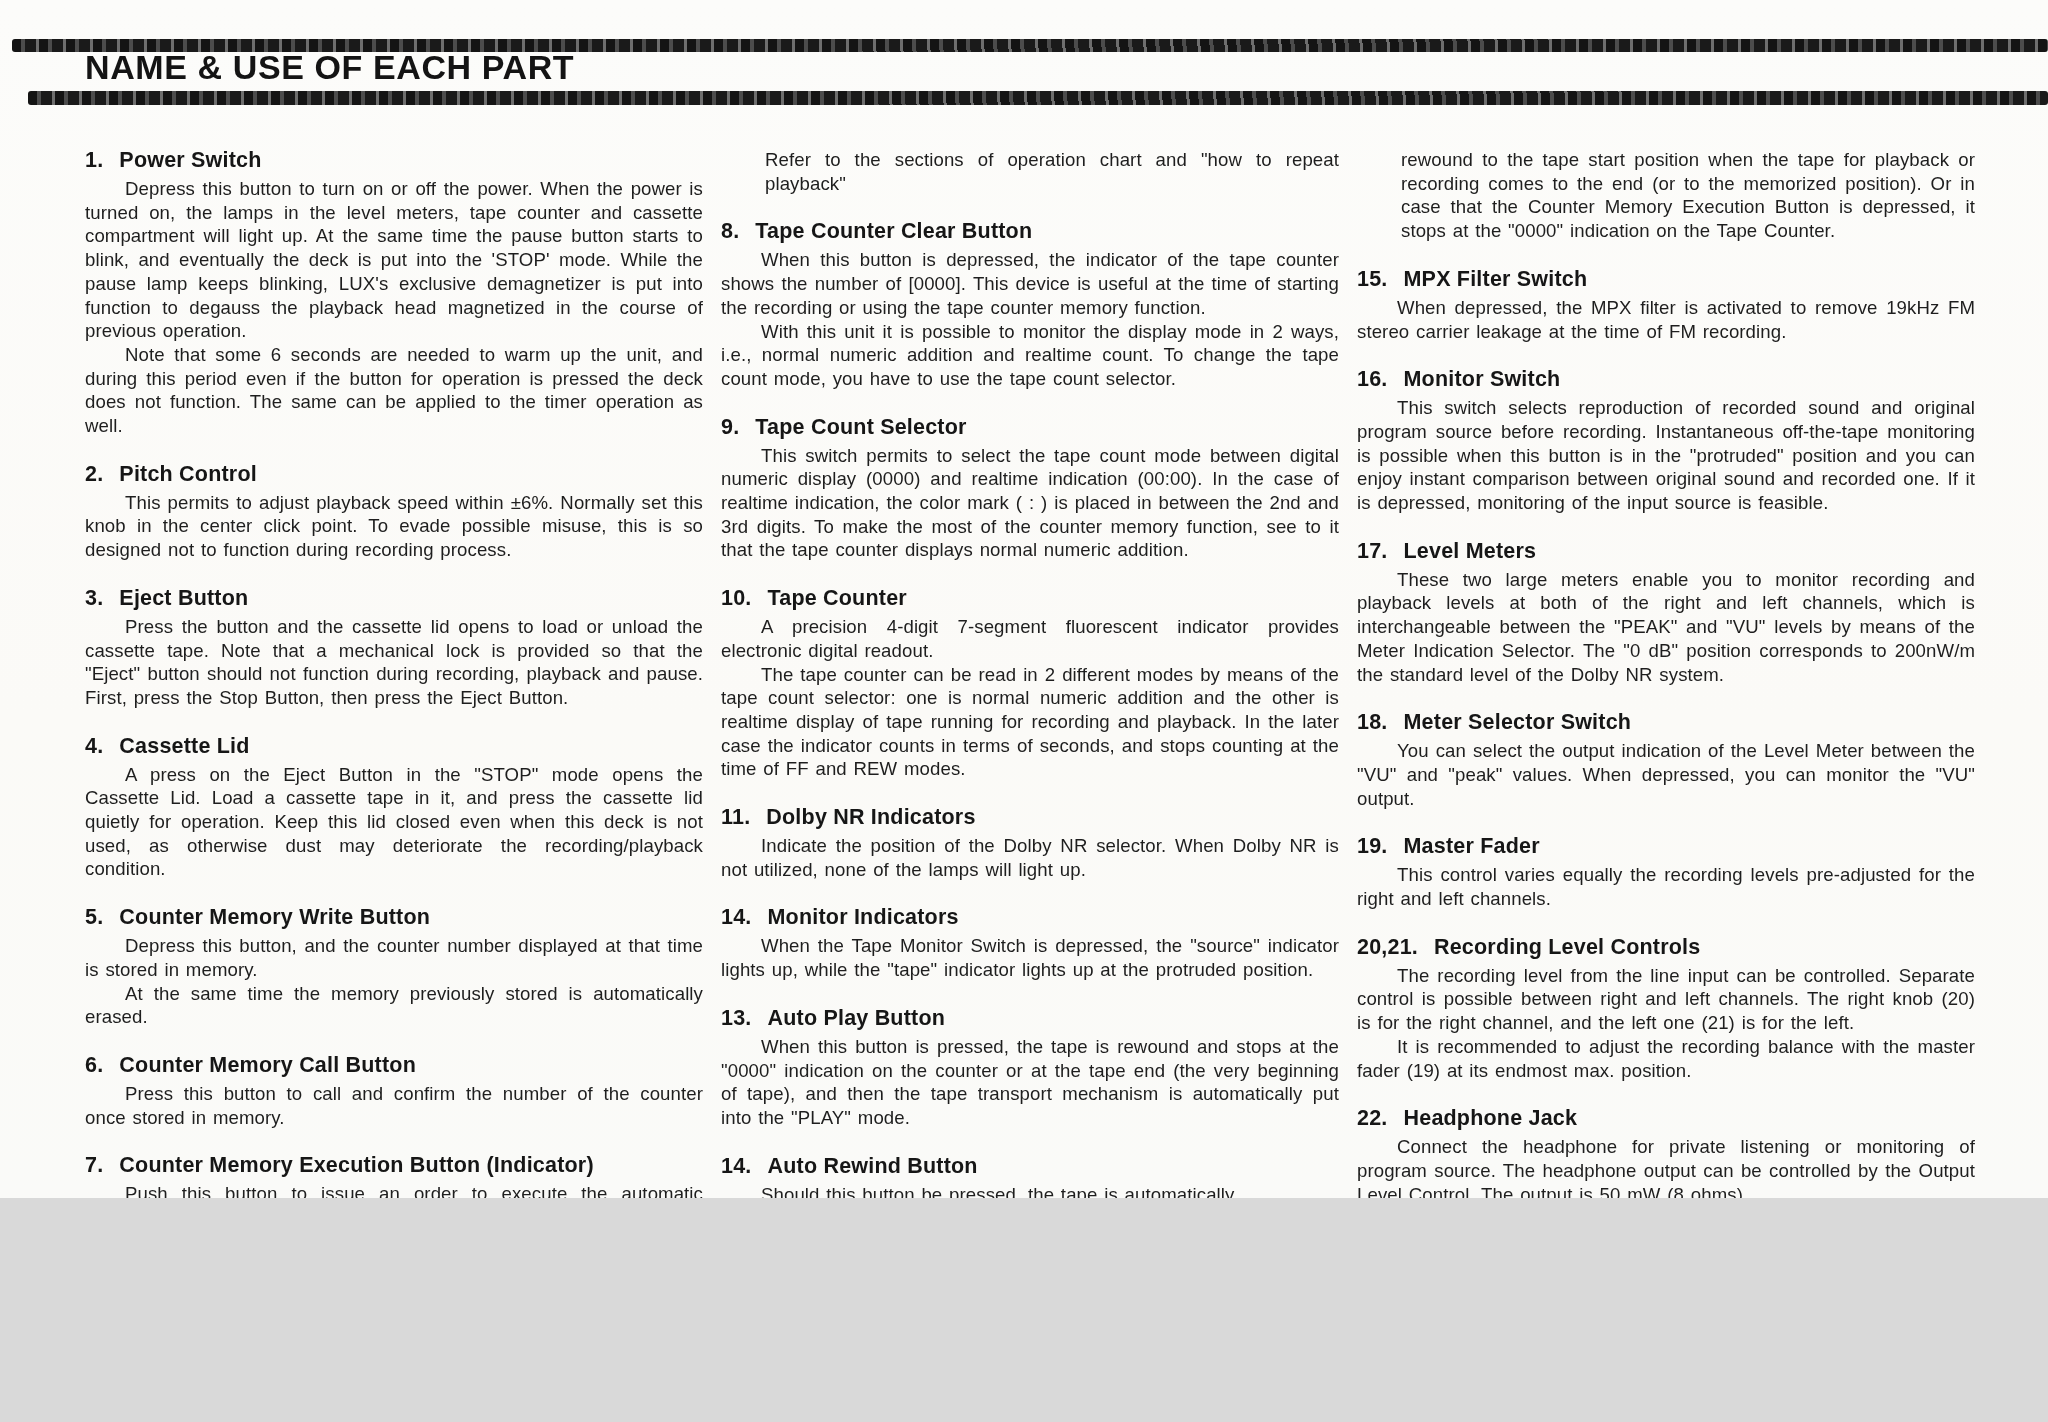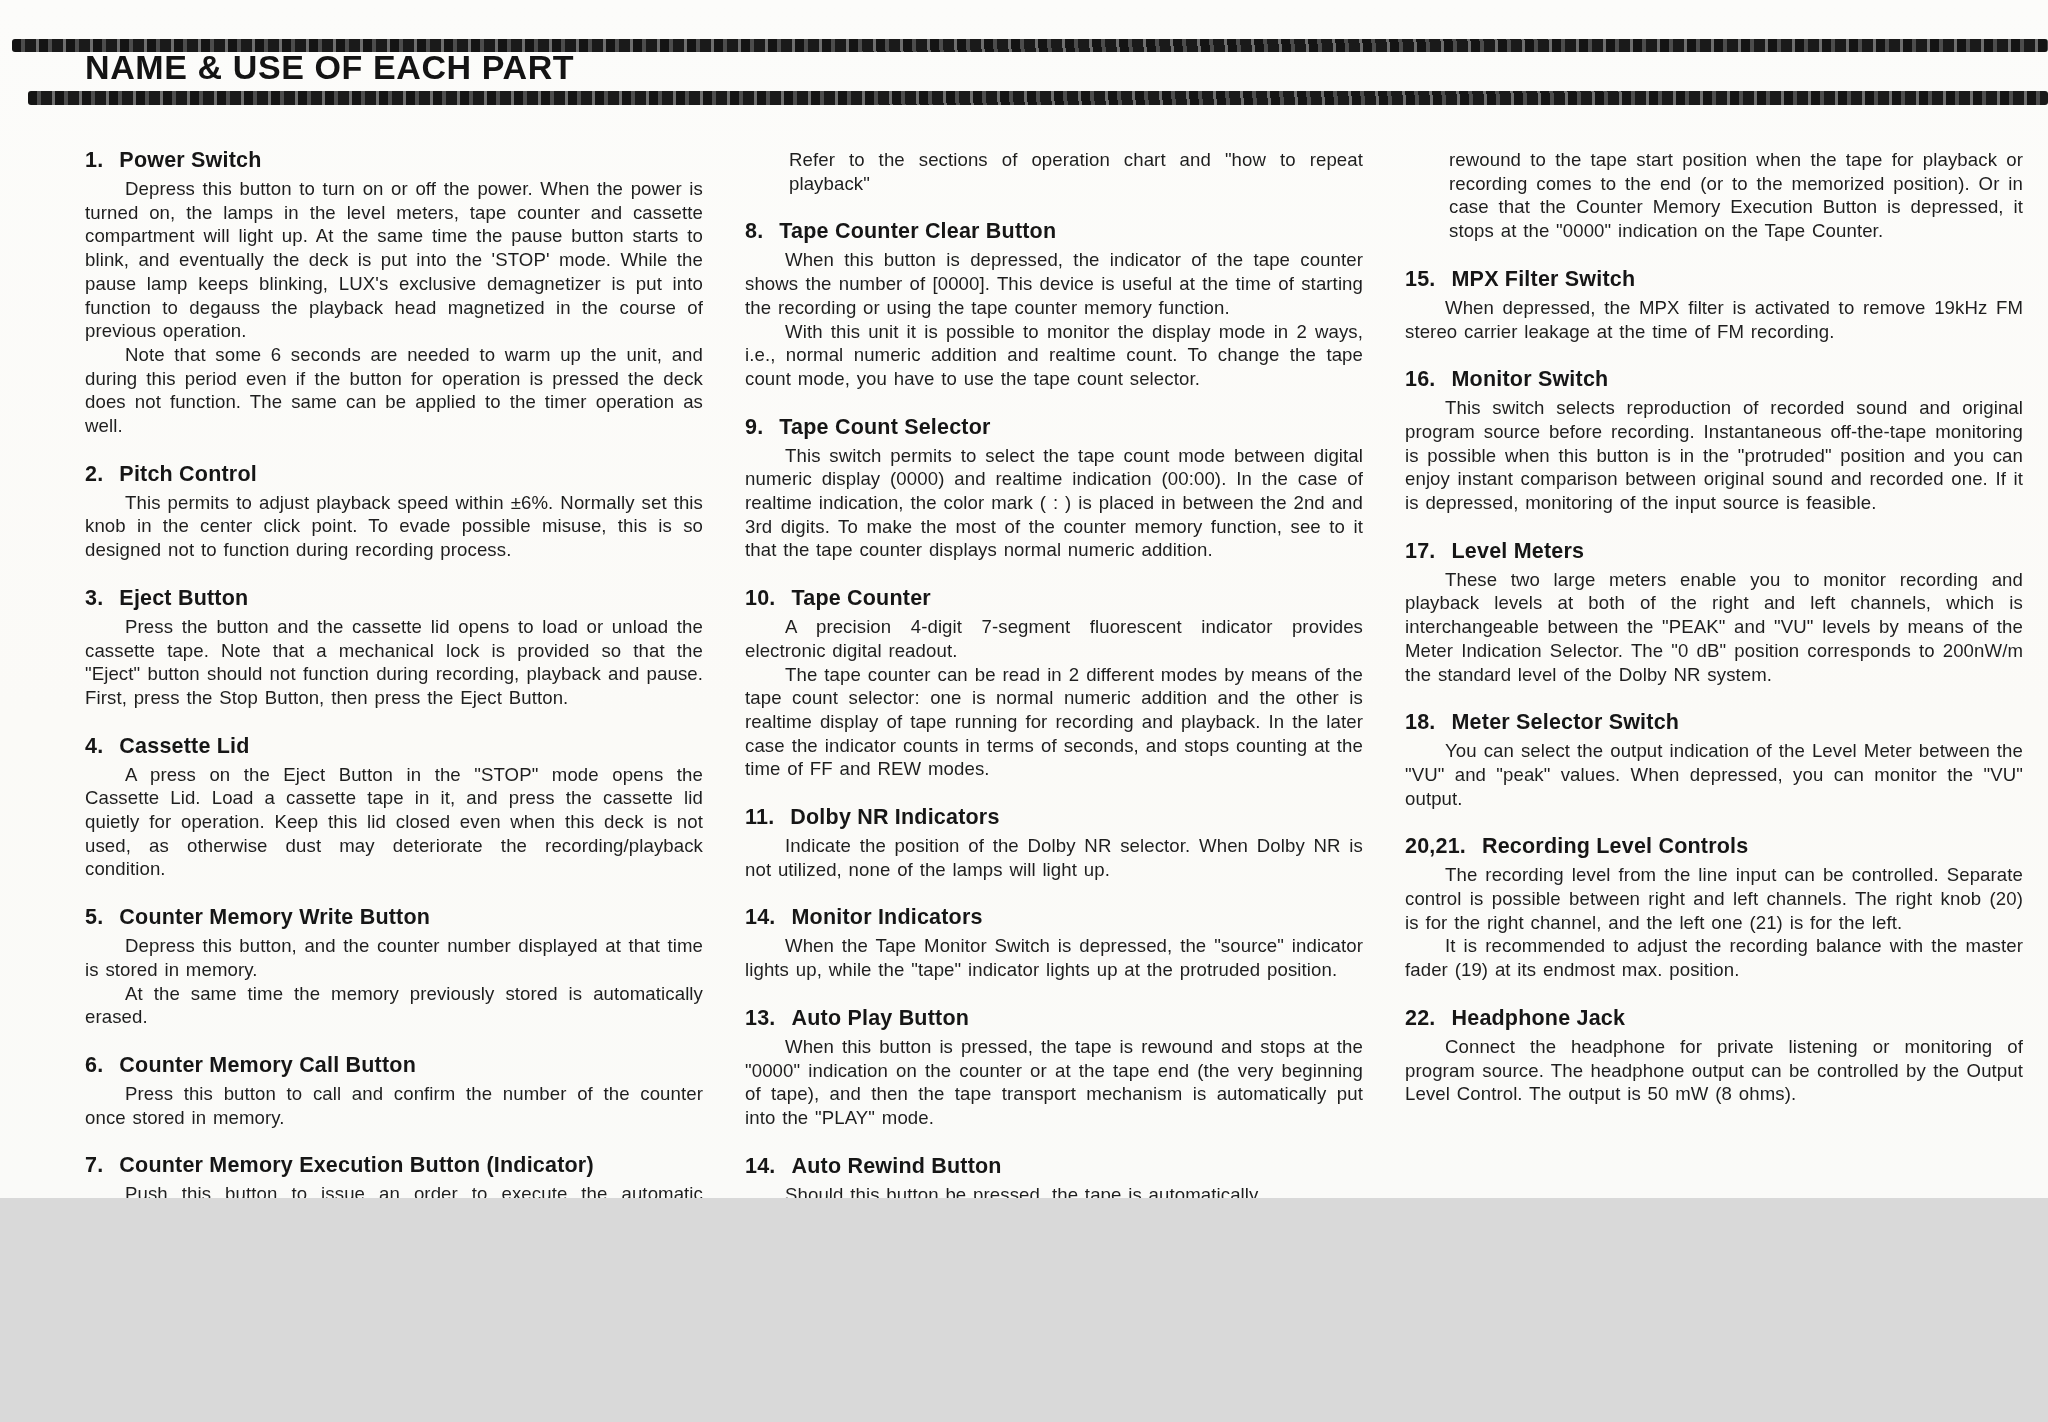--- a/index.html
+++ b/index.html
@@ -19,21 +19,21 @@
     border-radius:3px;
   }
   .rule-top{top:39px;left:12px;right:0;}
   .rule-header-bottom{top:91px;left:28px;right:0;height:14px;}
   .title{
     position:absolute;top:48px;left:85px;margin:0;
     font-size:34px;font-weight:bold;letter-spacing:0.6px;color:#141414;
   }
   .columns{
     position:absolute;top:148px;left:85px;
-    display:flex;gap:42px;
+    display:flex;gap:18px;
   }
   .col{width:618px;}
   .block{margin:0 0 24px 0;}
   .block h2{
     margin:0 0 4px 0;
     font-size:21.5px;font-weight:bold;letter-spacing:0.2px;color:#161616;
   }
   .block h2 .h-num{display:inline-block;margin-right:16px;}
   .block p{
     margin:0;
@@ -141,20 +141,24 @@
         </section>
         <section class="block">
           <h2><span class="h-num">17.</span><span>Level Meters</span></h2>
           <p>These two large meters enable you to monitor recording and playback levels at both of the right and left channels, which is interchangeable between the "PEAK" and "VU" levels by means of the Meter Indication Selector. The "0 dB" position corresponds to 200nW/m the standard level of the Dolby NR system.</p>
         </section>
         <section class="block">
           <h2><span class="h-num">18.</span><span>Meter Selector Switch</span></h2>
           <p>You can select the output indication of the Level Meter between the "VU" and "peak" values. When depressed, you can monitor the "VU" output.</p>
         </section>
         <section class="block">
+          <h2><span class="h-num">19.</span><span>Master Fader</span></h2>
+          <p>This control varies equally the recording levels pre-adjusted for the right and left channels.</p>
+        </section>
+        <section class="block">
           <h2><span class="h-num">20,21.</span><span>Recording Level Controls</span></h2>
           <p>The recording level from the line input can be controlled. Separate control is possible between right and left channels. The right knob (20) is for the right channel, and the left one (21) is for the left.</p>
           <p>It is recommended to adjust the recording balance with the master fader (19) at its endmost max. position.</p>
         </section>
         <section class="block">
           <h2><span class="h-num">22.</span><span>Headphone Jack</span></h2>
           <p>Connect the headphone for private listening or monitoring of program source. The headphone output can be controlled by the Output Level Control. The output is 50 mW (8 ohms).</p>
         </section>
       </div>
   </div>

